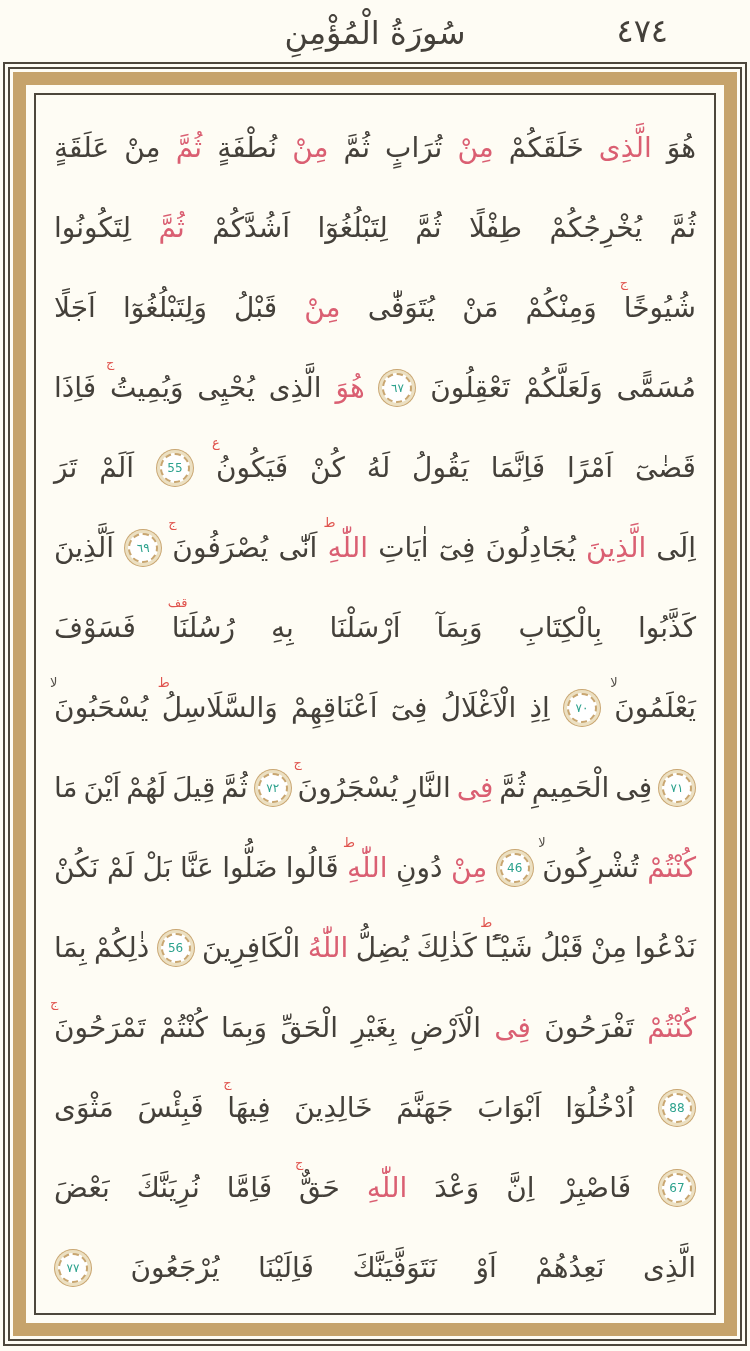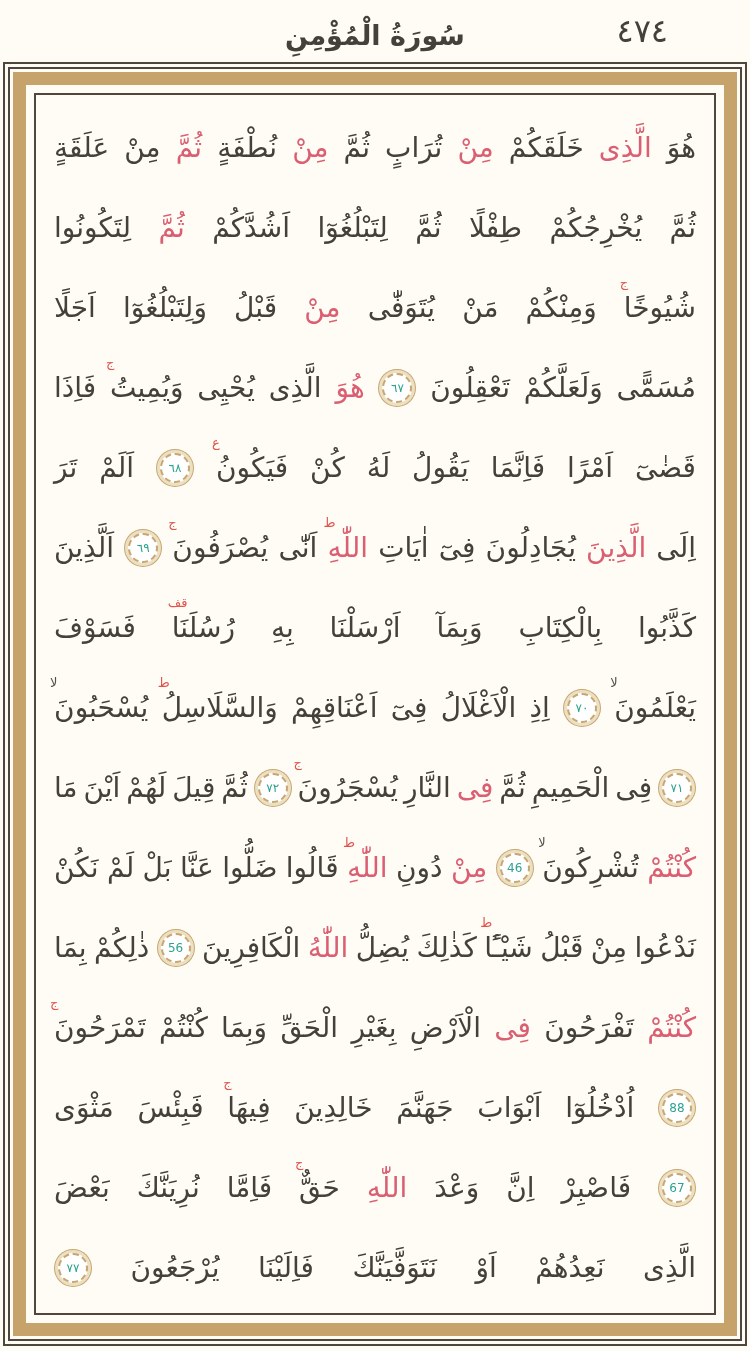--- a/index.html
+++ b/index.html
@@ -17,22 +17,22 @@
   *{margin:0;padding:0;box-sizing:border-box;}
   html,body{width:750px;height:1351px;overflow:hidden;}
   body{
     background:var(--paper);
     font-family:"DejaVu Sans",sans-serif;
     position:relative;
   }
   
   .header{position:absolute;top:0;left:0;width:750px;height:62px;}
   .surah-title{
-    position:absolute;top:20px;left:50%;transform:translateX(-50%);
-    font-size:27px;color:var(--text);white-space:nowrap;font-weight:bold;
+    position:absolute;top:14px;left:50%;transform:translateX(-50%);
+    font-size:32px;color:var(--text);white-space:nowrap;font-weight:normal;
   }
   .page-number{
     position:absolute;top:12px;right:82px;
     font-size:32px;color:var(--text);
   }
   
   .frame{position:absolute;top:62px;left:3px;right:3px;bottom:5px;}
   .f1{width:100%;height:100%;border:2px solid var(--line);padding:3px;}
   .f2{width:100%;height:100%;border:2px solid var(--line);padding:3px;}
   .f3{width:100%;height:100%;border:13px solid var(--band);padding:8px;}
@@ -133,21 +133,21 @@
               </div>
               <div class="line">
                 <span class="word">قَضٰىٓ</span>
                 <span class="word">اَمْرًا</span>
                 <span class="word">فَاِنَّمَا</span>
                 <span class="word">يَقُولُ</span>
                 <span class="word">لَهُ</span>
                 <span class="word">كُنْ</span>
                 <span class="word">فَيَكُونُ<span class="waqf">ع</span></span>
                 <span class="marker">
-                  <span class="marker-num">٦٨</span>
+                  <span class="marker-num">55</span>
                 </span>
                 <span class="word">اَلَمْ</span>
                 <span class="word">تَرَ</span>
               </div>
               <div class="line">
                 <span class="word">اِلَى</span>
                 <span class="word red">الَّذِينَ</span>
                 <span class="word">يُجَادِلُونَ</span>
                 <span class="word">فِىٓ</span>
                 <span class="word">اٰيَاتِ</span>

